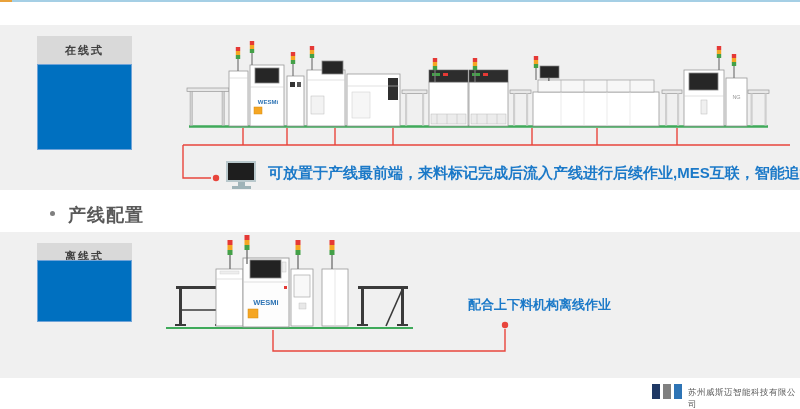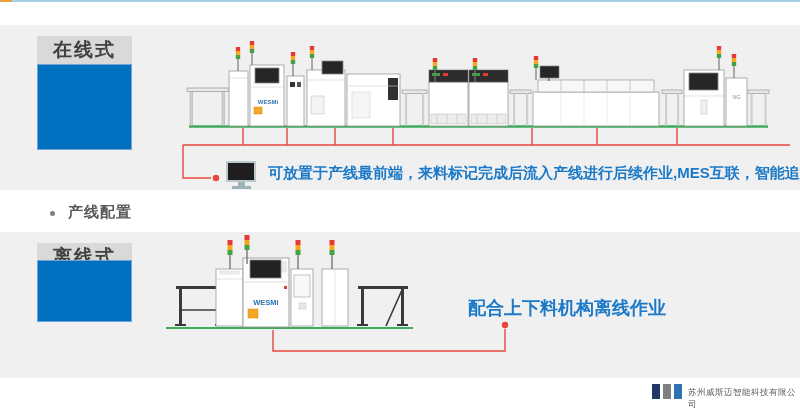--- a/index.html
+++ b/index.html
@@ -7,43 +7,43 @@
          font-family:"Liberation Sans","DejaVu Sans",sans-serif;}
   .abs{position:absolute;}
   
   .top-line{left:0;top:0;width:800px;height:2px;background:#a5cfe5;}
   .top-line-accent{left:0;top:0;width:12px;height:2px;background:#e9a23b;}
   
   .panel{left:0;width:800px;background:#f0f0f0;}
   .panel-1{top:25px;height:165px;}
   .panel-2{top:232px;height:146px;}
   
-  .label-box{left:37px;width:95px;background:#d9d9d9;color:#404040;font-size:19px;
+  .label-box{left:37px;width:95px;background:#d9d9d9;color:#404040;font-size:11px;
              font-weight:bold;text-align:center;letter-spacing:2px;}
   .label-1{top:36px;height:28px;line-height:28px;}
   .label-2{top:243px;height:27px;line-height:27px;}
   .blue-box{left:37px;width:95px;background:#0070c0;border:1px solid #6fa3d8;box-sizing:border-box;}
   .blue-1{top:64px;height:86px;}
   .blue-2{top:260px;height:62px;}
   
   .inline-art{left:185px;top:40px;width:585px;height:90px;}
   .offline-art{left:162px;top:235px;width:255px;height:100px;}
   .overlay{left:0;top:0;width:800px;height:409px;pointer-events:none;}
   
   .monitor{left:226px;top:161px;width:30px;}
   .monitor .screen{width:26px;height:17px;background:#1e1e1e;border:2px solid #b9c8cc;margin:0 auto;}
   .monitor .neck{width:7px;height:4px;background:#9fb3b8;margin:0 auto;}
   .monitor .base{width:19px;height:3px;background:#9fb3b8;margin:0 auto;}
   
   .annot{color:#1b79c8;font-weight:bold;white-space:nowrap;}
   .annot-1{left:268px;top:164px;font-size:15px;}
-  .annot-2{left:468px;top:296px;font-size:18px;}
+  .annot-2{left:468px;top:296px;font-size:13px;}
   
   .bullet-dot{left:50px;top:211px;width:5px;height:5px;border-radius:50%;background:#7f7f7f;}
-  .bullet-label{left:68px;top:203px;font-size:15px;font-weight:bold;color:#595959;letter-spacing:1px;}
+  .bullet-label{left:68px;top:203px;font-size:18px;font-weight:bold;color:#595959;letter-spacing:1px;}
   
   .logo-bars{left:652px;top:384px;display:flex;gap:3px;}
   .logo-bars i{display:block;width:8px;height:15px;}
   .bar-navy{background:#1f3864;}
   .bar-gray{background:#808080;}
   .bar-blue{background:#2e74b5;}
   .company{left:688px;top:387px;font-size:8.5px;color:#595959;letter-spacing:0.5px;}
   svg text{font-family:"Liberation Sans","DejaVu Sans",sans-serif;}
 </style>
 </head>

